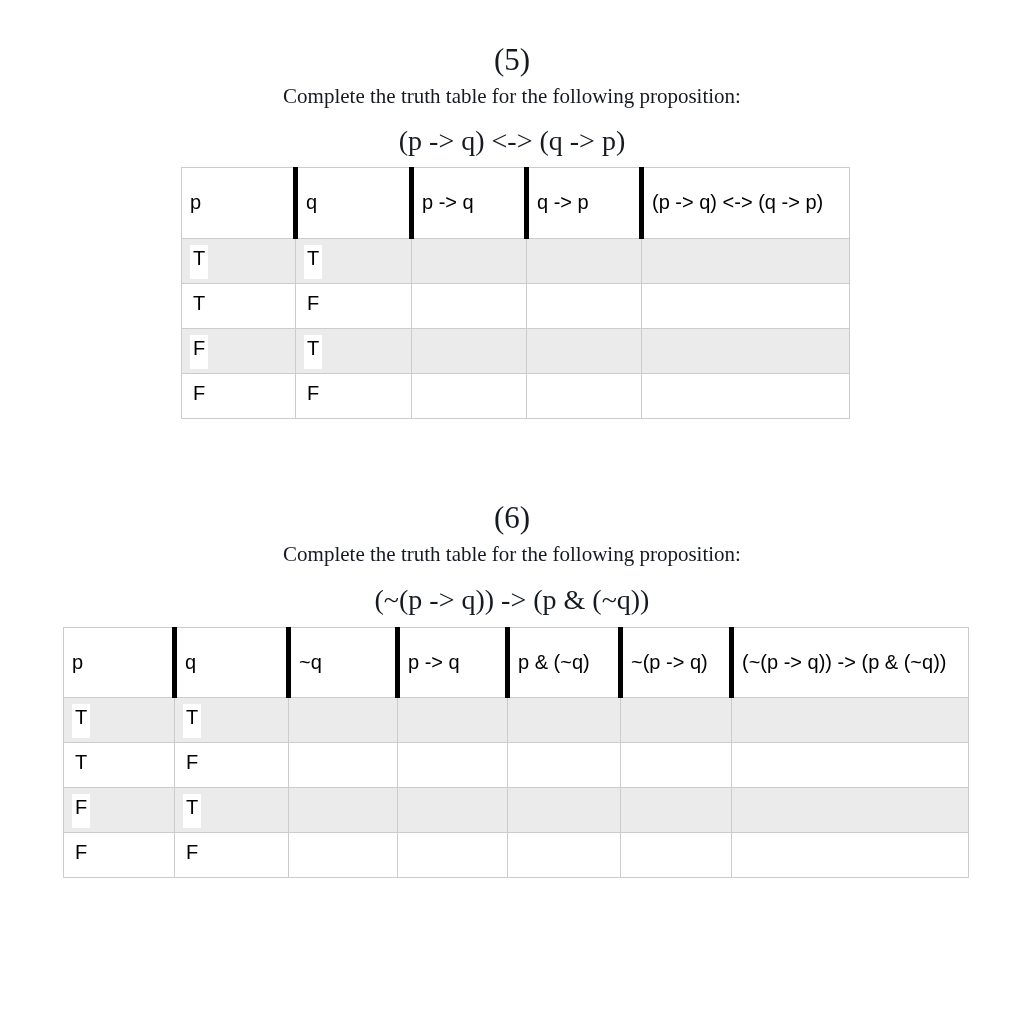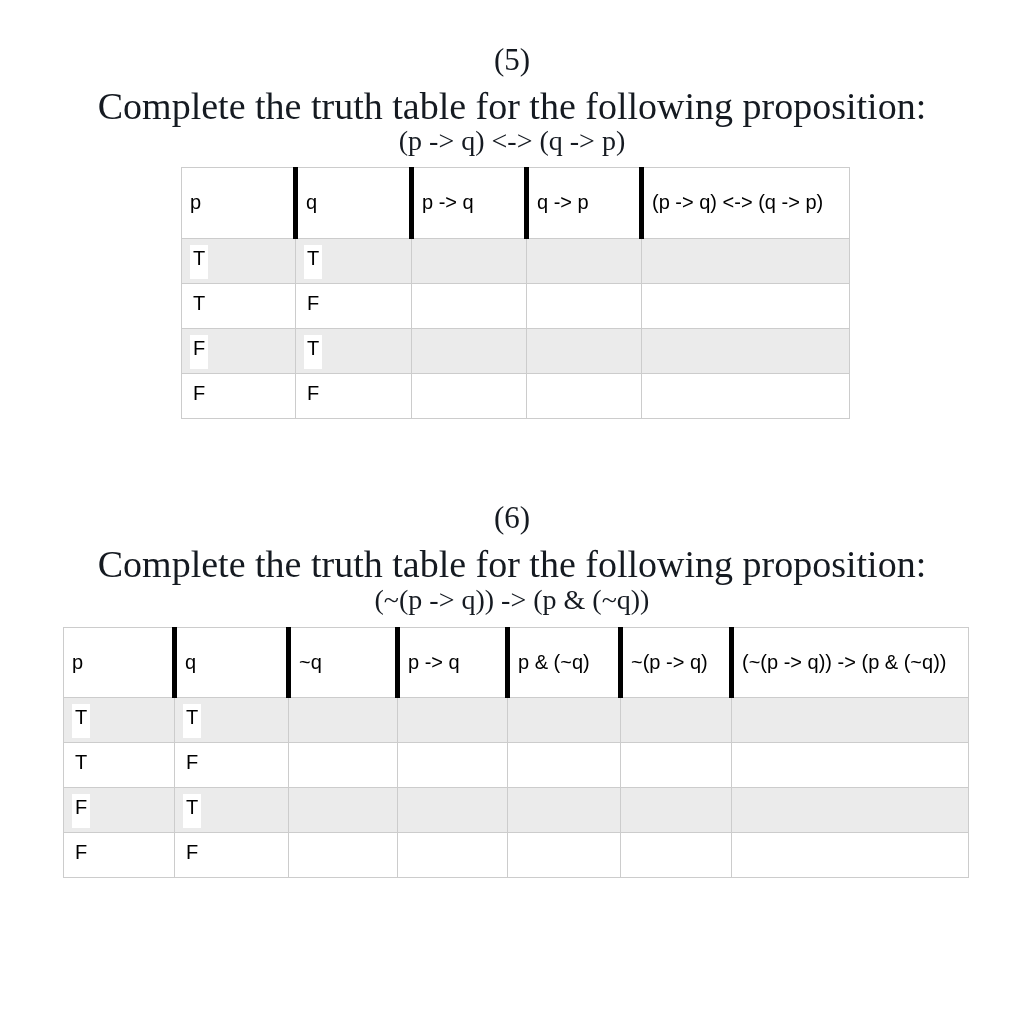--- a/index.html
+++ b/index.html
@@ -13,21 +13,21 @@
   .title-line {
     position: absolute;
     left: 0;
     width: 100%;
     text-align: center;
     font-family: "Liberation Serif", serif;
     color: #151a21;
     white-space: pre;
   }
   .prob-number   { font-size: 31px; }
-  .instruction   { font-size: 38px; }
+  .instruction   { font-size: 21px; }
   .formula       { font-size: 28px; }
 
   #p5-number      { top: 42px;  }
   #p5-instruction { top: 84px;  }
   #p5-formula     { top: 125px; }
   #p6-number      { top: 500px; }
   #p6-instruction { top: 542px; }
   #p6-formula     { top: 584px; }
 
   table.truth {

